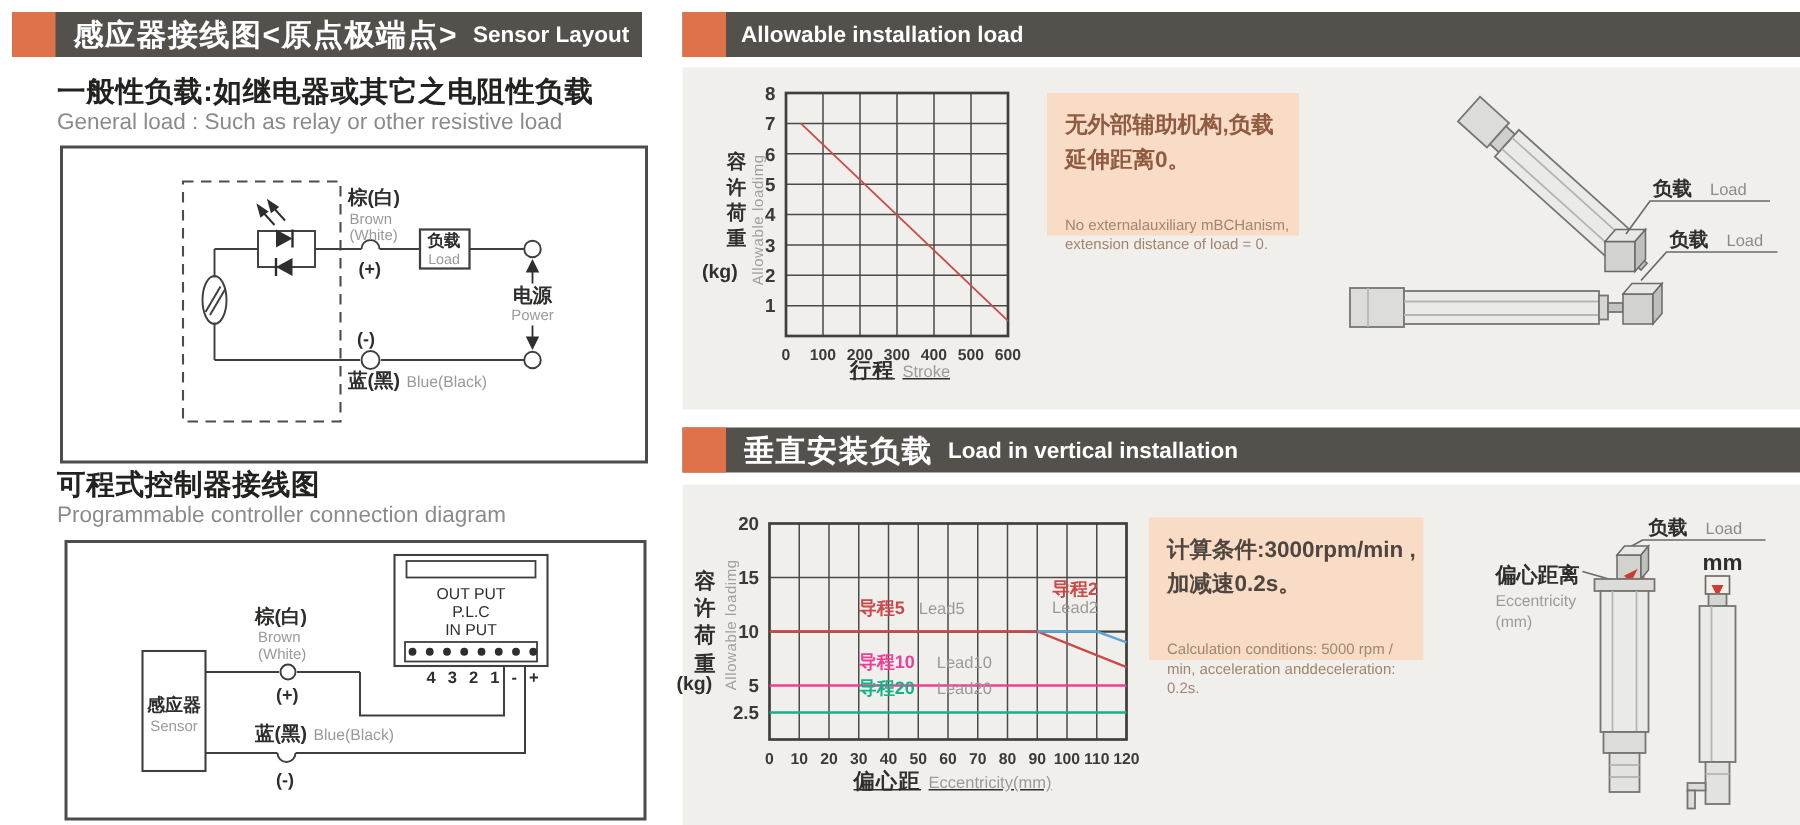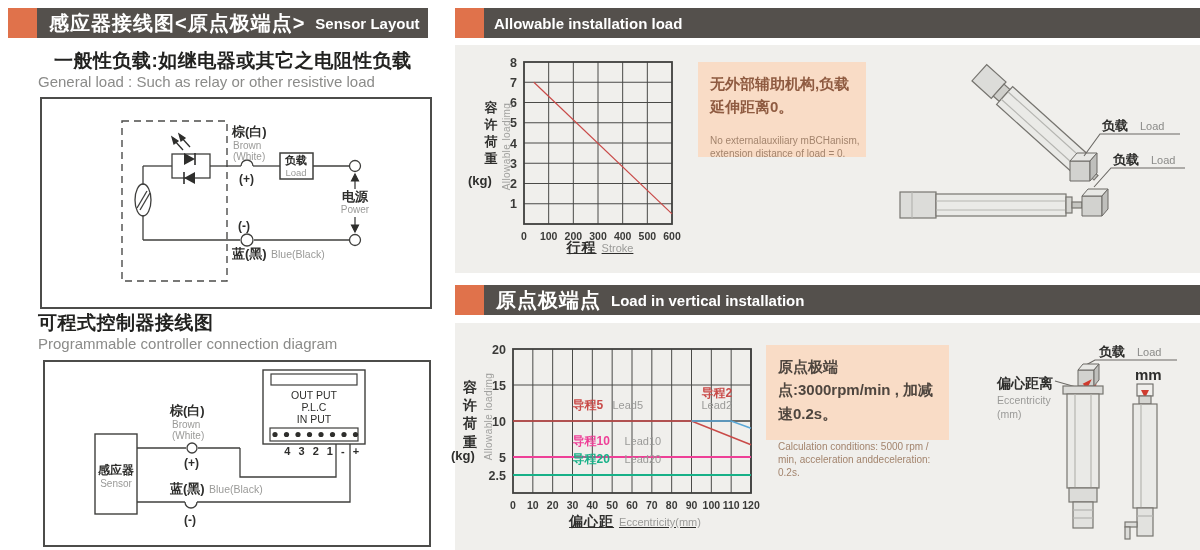--- a/index.html
+++ b/index.html
@@ -15,42 +15,42 @@
   .sub-zh{position:absolute;font-size:19px;font-weight:bold;color:#222220;letter-spacing:.5px;white-space:nowrap;}
   .sub-en{position:absolute;font-size:15px;color:#8b8b89;white-space:nowrap;}
   .diagbox{position:absolute;border:2px solid #4c4c4a;background:#fff;}
   
   .panel{position:absolute;background:#f0efec;}
   
   .note{position:absolute;background:#f9dcc6;padding:10px 3px 8px 12px;box-sizing:border-box;}
   .note .zh{font-size:15px;font-weight:bold;line-height:1.55;}
   .note1 .zh{color:#8f5b41;}
   .note2 .zh{color:#4f463f;font-size:15px;}
-  .note .en{font-size:10px;color:#a3846d;line-height:1.3;margin-top:15px;}
+  .note .en{font-size:10px;color:#a3846d;line-height:1.3;margin-top:25px;}
   
   .ylab-zh{position:absolute;font-size:13px;font-weight:bold;color:#2f2f2d;white-space:pre-line;line-height:1.3;text-align:center;width:16px;}
   .ylab-kg{position:absolute;font-size:13px;font-weight:bold;color:#2f2f2d;}
   .ylab-en{position:absolute;width:130px;height:13px;font-size:10px;color:#a0a09e;text-align:center;transform:rotate(-90deg);letter-spacing:.4px;}
   .xlab{position:absolute;text-align:center;white-space:nowrap;text-decoration:underline;}
   .xlab .zh{font-size:14px;font-weight:bold;color:#2f2f2d;letter-spacing:1px;}
   .xlab .en{font-size:11px;color:#9a9a98;margin-left:5px;}
   svg text{font-family:"Liberation Sans","DejaVu Sans",sans-serif;}
 </style>
 </head>
 <body>
 
 <div id="page">
 
   <div class="secbar" style="left:8px;top:8px;width:420px;">
     <div class="marker"></div>
     <span class="zh">感应器接线图&lt;原点极端点&gt;</span>
     <span class="en">Sensor Layout</span>
   </div>
 
-  <div class="sub-zh" style="left:54px;top:48px;">一般性负载:如继电器或其它之电阻性负载</div>
+  <div class="sub-zh" style="left:38px;top:48px;">一般性负载:如继电器或其它之电阻性负载</div>
   <div class="sub-en" style="left:38px;top:73px;">General load : Such as relay or other resistive load</div>
 
   <div class="diagbox" style="left:40px;top:97px;width:388px;height:208px;">
     <svg width="384" height="204" viewBox="0 0 384 204">
 
       <rect x="80" y="22" width="105" height="160" fill="none" stroke="#4c4c4a" stroke-width="1.4" stroke-dasharray="7,5"></rect>
 
       <g stroke="#3f3f3d" stroke-width="1.3" fill="none">
         <line x1="101" y1="67" x2="101" y2="86"></line>
         <line x1="101" y1="116" x2="101" y2="141"></line>
@@ -257,21 +257,21 @@
 
     <g>
       <polyline points="214,137 231,118 305,118" fill="none" stroke="#6b6965" stroke-width="1.1"></polyline>
       <text x="233" y="114" font-size="13" font-weight="bold" fill="#2e2e2c">负载</text>
       <text x="271" y="114" font-size="11" fill="#8b8b89">Load</text>
     </g>
   </svg>
 
   <div class="secbar" style="left:455px;top:285px;width:745px;">
     <div class="marker"></div>
-    <span class="zh">原点极端点</span>
+    <span class="zh">垂直安装负载</span>
     <span class="en">Load in vertical installation</span>
   </div>
 
   <div class="panel" style="left:455px;top:323px;width:745px;height:227px;"></div>
 
   <svg class="abs" style="left:455px;top:330px;" width="320" height="200">
       <line x1="77.83333333333333" y1="19" x2="77.83333333333333" y2="163" stroke="#4a4a48" stroke-width="1"></line>
       <line x1="97.66666666666666" y1="19" x2="97.66666666666666" y2="163" stroke="#4a4a48" stroke-width="1"></line>
       <line x1="117.5" y1="19" x2="117.5" y2="163" stroke="#4a4a48" stroke-width="1"></line>
       <line x1="137.33333333333331" y1="19" x2="137.33333333333331" y2="163" stroke="#4a4a48" stroke-width="1"></line>
@@ -321,21 +321,21 @@
 许
 荷
 重</div>
   <div class="ylab-kg" style="left:451px;top:448px;">(kg)</div>
   <div class="ylab-en" style="left:424px;top:410px;">Allowable loadimg</div>
   <div class="xlab" style="left:540px;top:512px;width:190px;">
     <span class="zh">偏心距</span><span class="en">Eccentricity(mm)</span>
   </div>
 
   <div class="note note2" style="left:766px;top:345px;width:183px;height:95px;">
-    <div class="zh">原点极端点:3000rpm/min , 加减速0.2s。</div>
+    <div class="zh">计算条件:3000rpm/min , 加减速0.2s。</div>
     <div class="en">Calculation conditions: 5000 rpm / min, acceleration anddeceleration: 0.2s.</div>
   </div>
 
   <svg class="abs" style="left:985px;top:330px;" width="215" height="218">
 
     <g>
       <polyline points="101,35 110,30 192,30" fill="none" stroke="#6b6965" stroke-width="1.1"></polyline>
       <text x="114" y="26" font-size="13" font-weight="bold" fill="#2e2e2c">负载</text>
       <text x="152" y="26" font-size="11" fill="#8b8b89">Load</text>
     </g>

